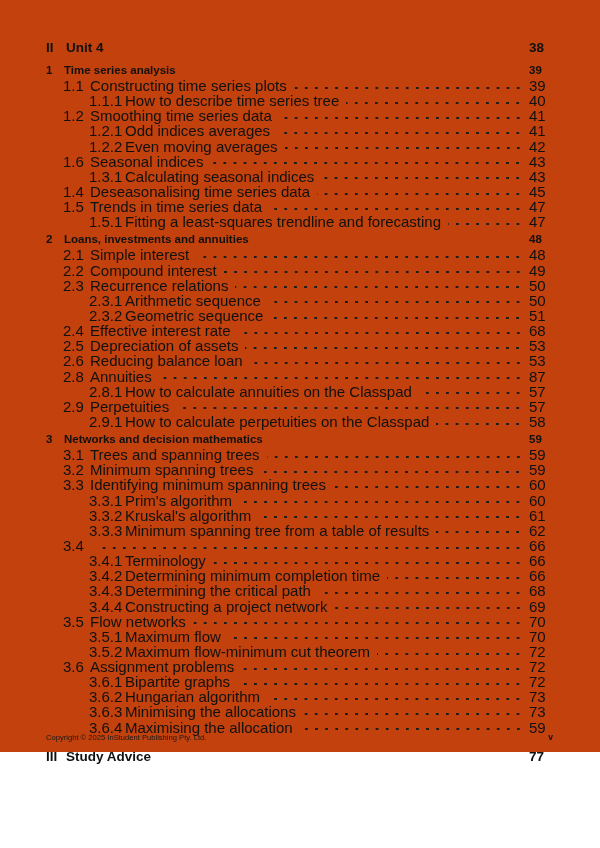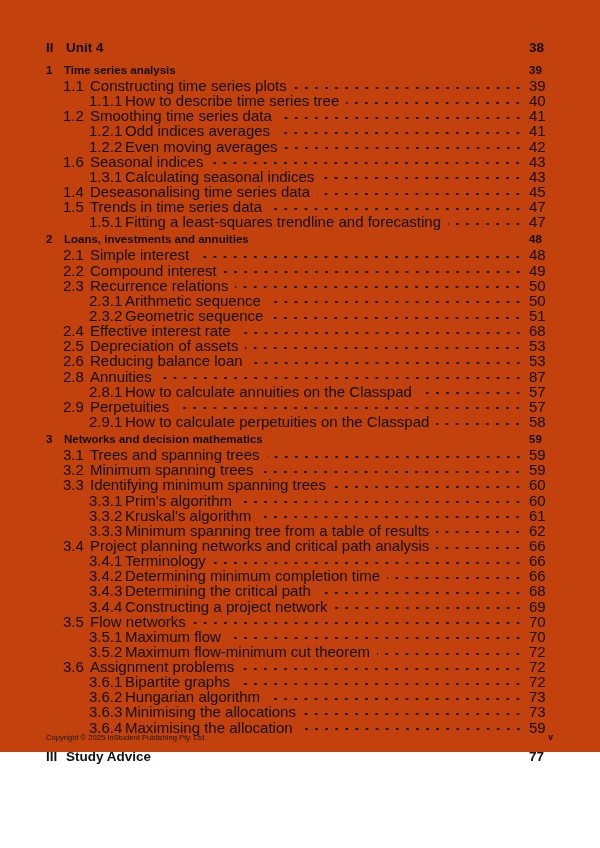--- a/index.html
+++ b/index.html
@@ -288,21 +288,20 @@
       <span class="pagenum">61</span>
     </div>
       <div class="row subsection">
       <span class="num">3.3.3</span>
       <span class="title">Minimum spanning tree from a table of results</span>
       <span class="leader"></span>
       <span class="pagenum">62</span>
     </div>
       <div class="row section">
       <span class="num">3.4</span>
-      <span class="title">Project planning networks and critical path analysis</span>
       <span class="leader"></span>
       <span class="pagenum">66</span>
     </div>
       <div class="row subsection">
       <span class="num">3.4.1</span>
       <span class="title">Terminology</span>
       <span class="leader"></span>
       <span class="pagenum">66</span>
     </div>
       <div class="row subsection">

